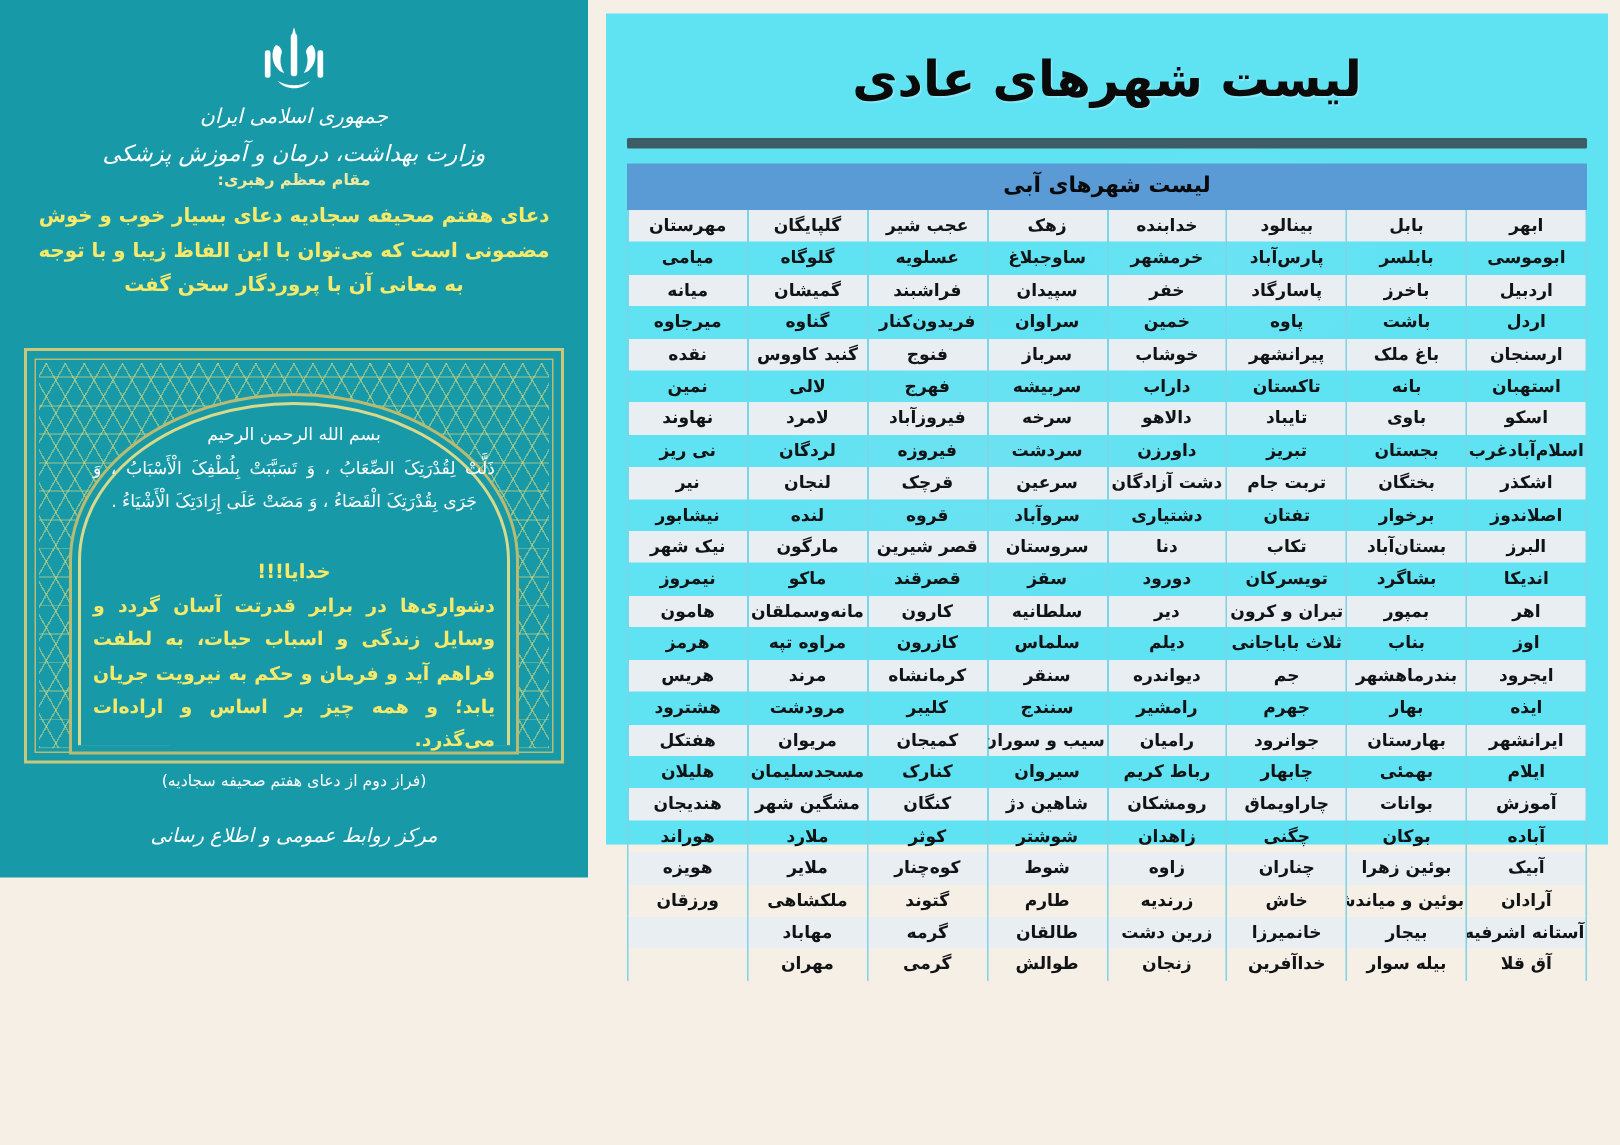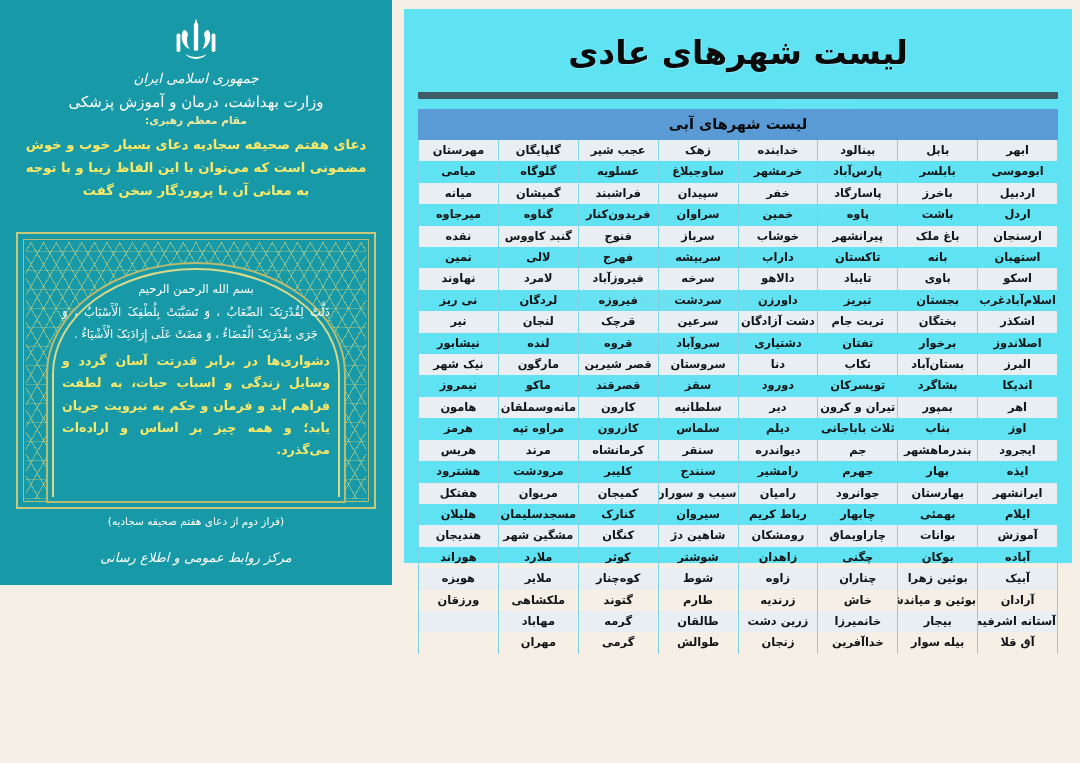--- a/index.html
+++ b/index.html
@@ -45,20 +45,21 @@
     font-size: 13.5px;
     font-family: "DejaVu Serif", "Liberation Serif", serif;
     font-style: italic;
     letter-spacing: .5px;
     color: #ffffff;
     display: block;
   }
   .ministry-line-2 {
     font-size: 15px;
     font-family: "DejaVu Serif", "Liberation Serif", serif;
+    font-style: italic;
     color: #ffffff;
     display: block;
     margin-top: 3px;
   }
 
   .leader-label {
     font-size: 10.5px;
     color: #f2e9a0;
     font-weight: bold;
     display: block;
@@ -268,20 +269,21 @@
 
   <span class="leader-label">مقام معظم رهبری:</span>
   <p class="leader-quote">دعای هفتم صحیفه سجادیه دعای بسیار خوب و خوش مضمونی است که می‌توان با این الفاظ زیبا و با توجه به معانی آن با پروردگار سخن گفت</p>
 
   <div class="arch-frame">
     <div class="arch-pattern"></div>
     <div class="arch-inner"></div>
     <div class="arch-content">
       <div class="bismillah">بسم الله الرحمن الرحیم</div>
       <p class="arabic-text">ذَلَّتْ لِقُدْرَتِکَ الصِّعَابُ ، وَ تَسَبَّبَتْ بِلُطْفِکَ الْأَسْبَابُ ، وَ جَرَى بِقُدْرَتِکَ الْقَضَاءُ ، وَ مَضَتْ عَلَى إِرَادَتِکَ الْأَشْیَاءُ .</p>
+      <div class="khodaya">خدایا!!!</div>
       <p class="persian-translation">دشواری‌ها در برابر قدرتت آسان گردد و وسایل زندگی و اسباب حیات، به لطفت فراهم آید و فرمان و حکم به نیرویت جریان یابد؛ و همه چیز بر اساس و اراده‌ات می‌گذرد.</p>
     </div>
   </div>
 
   <div class="source-note">(فراز دوم از دعای هفتم صحیفه سجادیه)</div>
   <div class="pr-center">مرکز روابط عمومی و اطلاع رسانی</div>
 </aside>
 
 <main class="left-panel">
   <div class="card">

